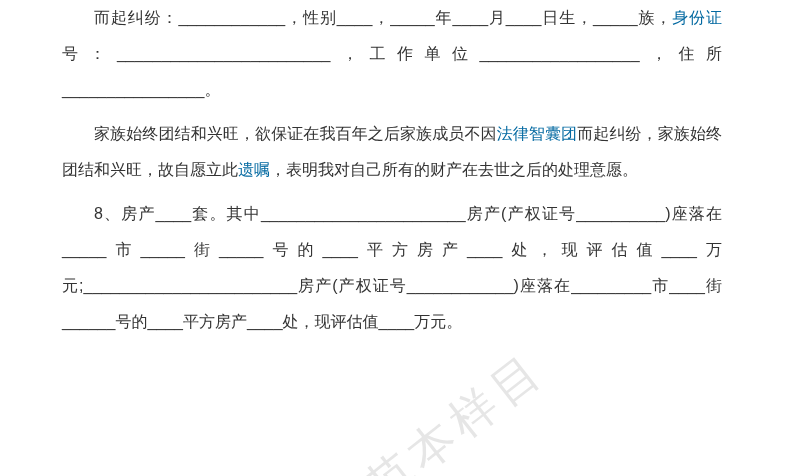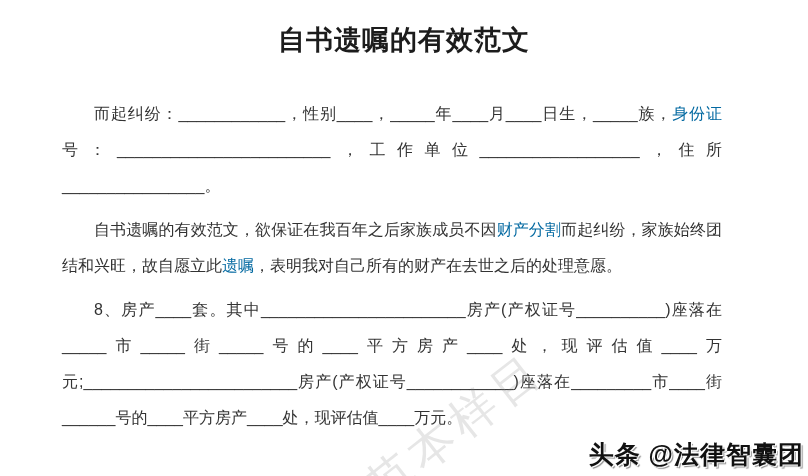--- a/index.html
+++ b/index.html
@@ -63,27 +63,25 @@
       1px 1px 0 #ffffff,
       2px 2px 1px rgba(0,0,0,0.45);
     pointer-events:none;
   }
 </style>
 </head>
 <body>
 
 <div class="page">
 
-  <h1 class="title">自书遗嘱的有效范文</h1>
 
   <div class="doc">
     <div id="paragraphs">
         <p><span>而起纠纷：____________，性别____，_____年____月____日生，_____族，</span><a class="link" href="#">身份证</a><span>号：________________________，工作单位__________________，住所________________。</span></p>
-        <p><span>自书遗嘱的有效范文，欲保证在我百年之后家族成员不因</span><a class="link" href="#">财产分割</a><span>而起纠纷，家族始终团结和兴旺，故自愿立此</span><a class="link" href="#">遗嘱</a><span>，表明我对自己所有的财产在去世之后的处理意愿。</span></p>
+        <p><span>家族始终团结和兴旺，欲保证在我百年之后家族成员不因</span><a class="link" href="#">法律智囊团</a><span>而起纠纷，家族始终团结和兴旺，故自愿立此</span><a class="link" href="#">遗嘱</a><span>，表明我对自己所有的财产在去世之后的处理意愿。</span></p>
         <p><span>8、房产____套。其中_______________________房产(产权证号__________)座落在_____市_____街_____号的____平方房产____处，现评估值____万元;________________________房产(产权证号____________)座落在_________市____街______号的____平方房产____处，现评估值____万元。</span></p>
       </div>
   </div>
 
   <div class="wm-diagonal">范本样目</div>
 
-  <div class="wm-corner">头条 @法律智囊团</div>
 
 </div>
 
 </body></html>

